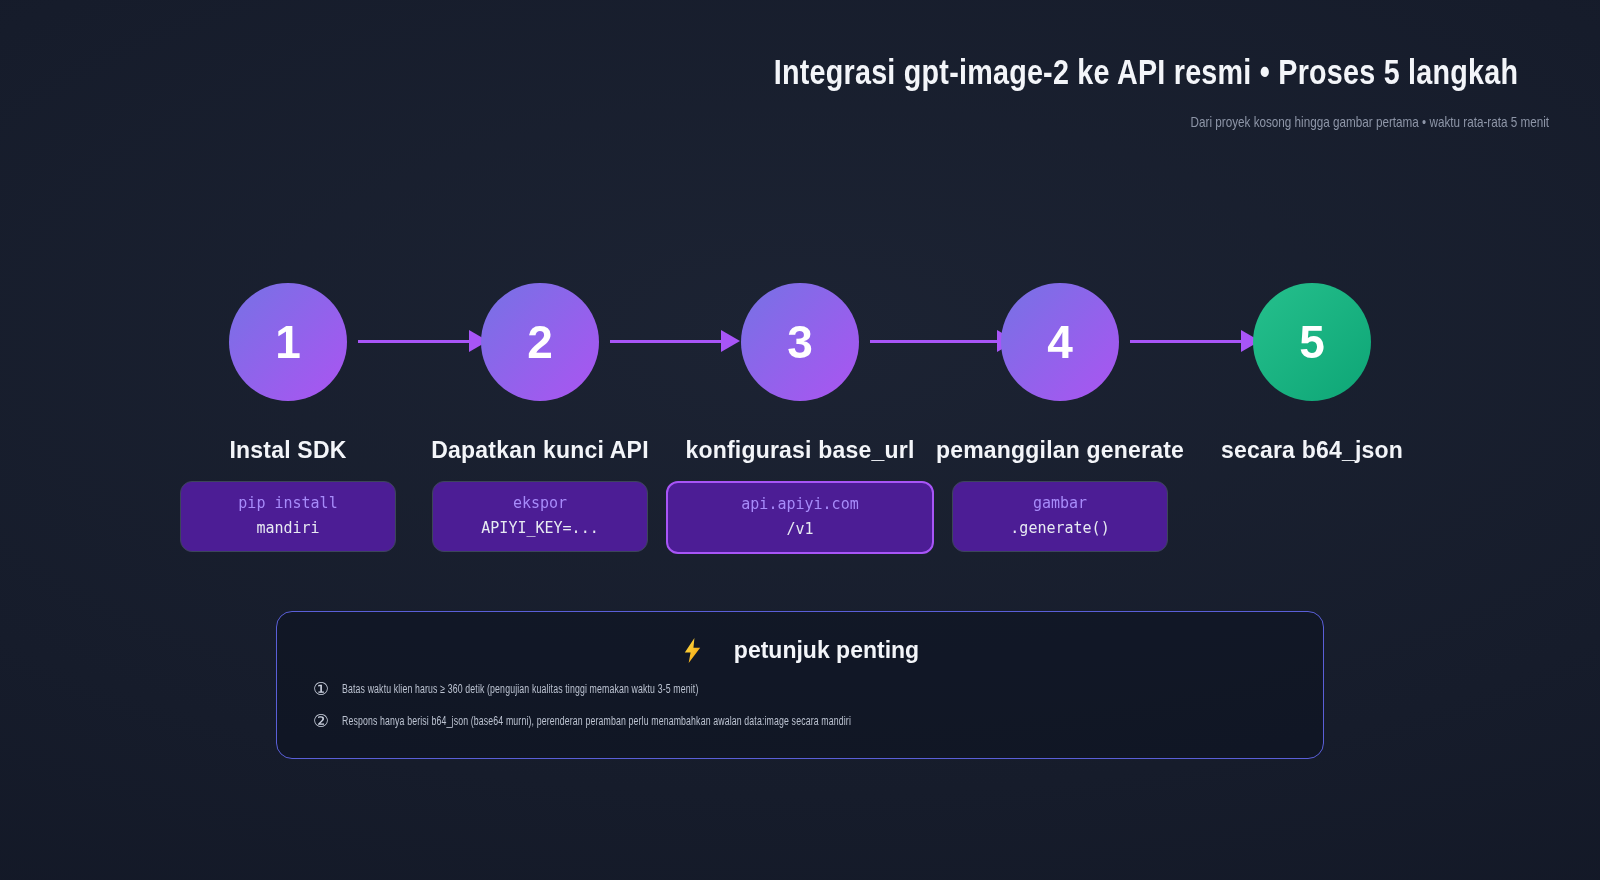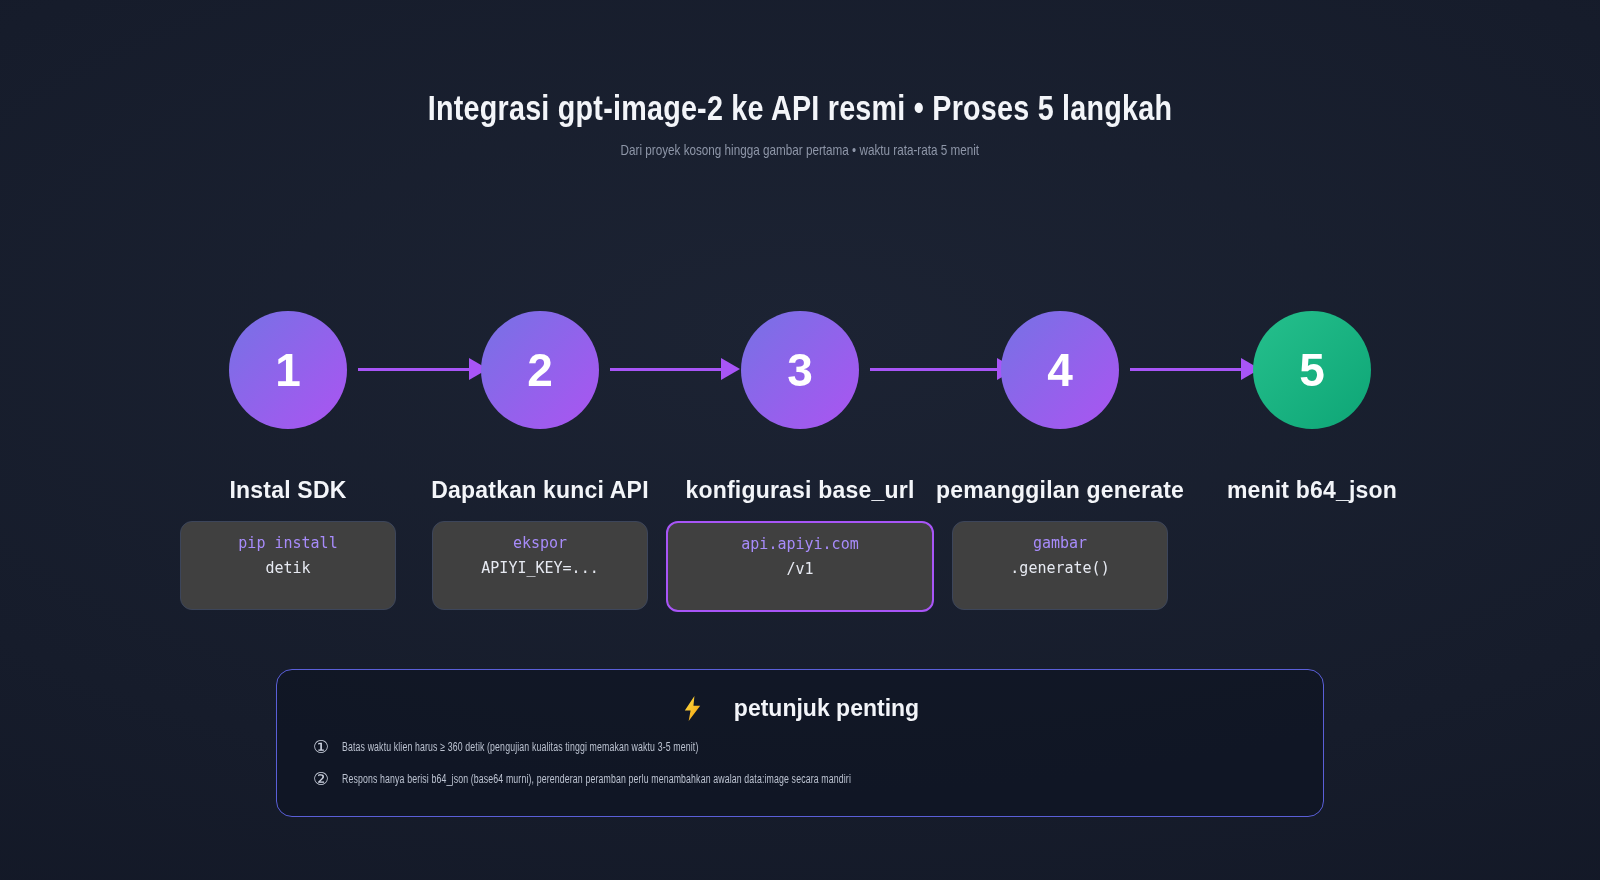--- a/index.html
+++ b/index.html
@@ -18,30 +18,30 @@
   }
   * { margin: 0; padding: 0; box-sizing: border-box; }
   html, body { width: 1600px; height: 880px; overflow: hidden; }
   body {
     font-family: "Liberation Sans", sans-serif;
     color: var(--text-primary);
     background: radial-gradient(120% 95% at 50% 38%, #1c2333 0%, #161c2b 55%, #111624 100%);
   }
 
   
-  .header { text-align: center; padding-top: 88px; }
+  .header { text-align: right; padding-top: 52px; }
   .page-title {
     font-size: 35px;
     font-weight: bold;
     letter-spacing: 0.3px;
     display: inline-block;
     transform: scaleX(0.82);
     white-space: nowrap;
   }
-  .page-subtitle { margin-top: 13px; }
+  .page-subtitle { margin-top: 21px; }
   .page-subtitle span {
     display: inline-block;
     transform: scaleX(0.78);
     font-size: 15px;
     color: var(--text-muted);
     white-space: nowrap;
   }
 
   
   .steps { width: 1276px; margin: 152px auto 0; display: flex; }
@@ -56,33 +56,33 @@
     width: 118px; height: 118px;
     border-radius: 50%;
     display: flex; align-items: center; justify-content: center;
     font-size: 46px; font-weight: bold; color: #ffffff;
     background: linear-gradient(135deg, var(--circle-grad-start) 10%, var(--circle-grad-end) 90%);
   }
   .step.success .circle {
     background: linear-gradient(135deg, var(--success-grad-start) 10%, var(--success-grad-end) 90%);
   }
   .step-label {
-    margin-top: 48px;
+    margin-top: 36px;
     font-size: 23px;
     font-weight: bold;
     white-space: nowrap;
     letter-spacing: 0.2px;
   }
   .code-box {
     margin-top: 17px;
     width: 216px;
-    background: #404040;
+    background: #4c1d95;
     border: 1px solid var(--box-border);
     border-radius: 12px;
-    padding: 9px 12px 28px;
+    padding: 9px 12px 10px;
     text-align: center;
     font-family: "DejaVu Sans Mono", "Liberation Mono", monospace;
     font-size: 15px;
     line-height: 25px;
   }
   .step.highlight .code-box { border: 2px solid var(--accent-purple); width: 268px; }
   .step.success .code-box { border: 1.5px solid var(--success-green); }
   .code-l1 { color: var(--code-purple); }
   .step.success .code-l1 { color: var(--code-green); }
   .code-l2 { color: #e7eaf2; }
@@ -148,21 +148,21 @@
   </div>
 </div>
 
 <div class="steps">
 
   <div class="step">
     <div class="circle">1</div>
     <div class="step-label">Instal SDK</div>
     <div class="code-box">
       <div class="code-l1">pip install</div>
-      <div class="code-l2">detik</div>
+      <div class="code-l2">mandiri</div>
     </div>
     <div class="arrow"></div>
   </div>
 
   <div class="step">
     <div class="circle">2</div>
     <div class="step-label">Dapatkan kunci API</div>
     <div class="code-box">
       <div class="code-l1">ekspor</div>
       <div class="code-l2">APIYI_KEY=...</div>
@@ -185,21 +185,21 @@
     <div class="step-label">pemanggilan generate</div>
     <div class="code-box">
       <div class="code-l1">gambar</div>
       <div class="code-l2">.generate()</div>
     </div>
     <div class="arrow"></div>
   </div>
 
   <div class="step success">
     <div class="circle">5</div>
-    <div class="step-label">menit b64_json</div>
+    <div class="step-label">secara b64_json</div>
   </div>
 
 </div>
 
 <div class="panel">
   <div class="panel-title-row">
     <span class="bolt-icon">
       <svg viewBox="0 0 24 28" width="23" height="27">
         <defs>
           <linearGradient id="boltGrad" x1="0" y1="0" x2="1" y2="1">

